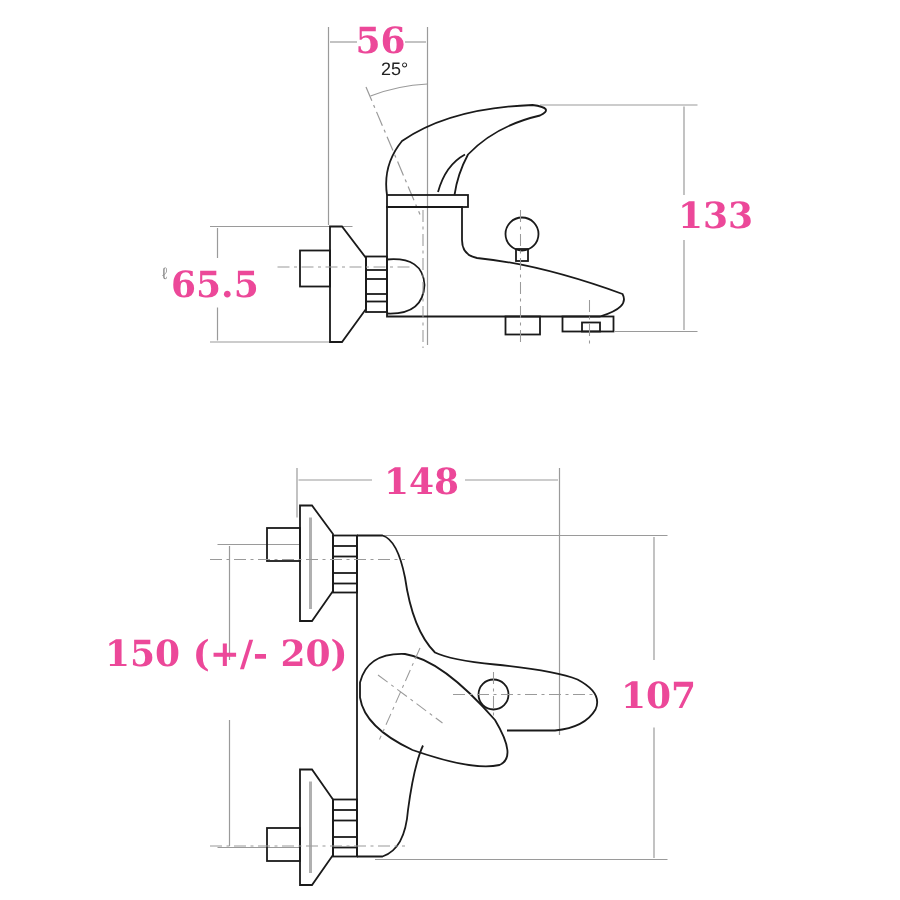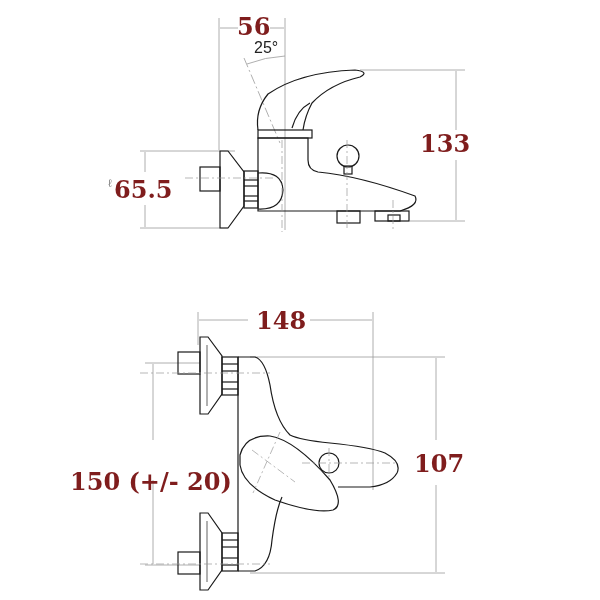--- a/index.html
+++ b/index.html
@@ -1,19 +1,19 @@
 <!DOCTYPE html>
 <html><head>
 <meta charset="utf-8">
 <style>
   html, body { margin:0; padding:0; background:#ffffff; }
   body { width:600px; height:600px; position:relative; overflow:hidden; font-family:"DejaVu Sans", sans-serif; }
   svg { position:absolute; left:0; top:0; }
-  .dim { position:absolute; font-family:"DejaVu Serif", serif; font-weight:bold; color:#7f1d1d; font-size:24px; line-height:1; white-space:nowrap; }
-  .small { position:absolute; font-family:"Liberation Sans", sans-serif; color:#222; font-size:16px; line-height:1; }
+  .dim { position:absolute; font-family:"DejaVu Serif", serif; font-weight:bold; color:#ec4899; font-size:24px; line-height:1; white-space:nowrap; }
+  .small { position:absolute; font-family:"Liberation Sans", sans-serif; color:#222; font-size:12px; line-height:1; }
 </style>
 </head>
 <body>
 
 <svg width="600" height="600" viewBox="0 0 600 600" xmlns="http://www.w3.org/2000/svg">
 
   <g fill="none" stroke="#1a1a1a" stroke-width="1.2">
 
     <g stroke="#9a9a9a" stroke-width="0.8">
       <line x1="219" y1="18" x2="219" y2="150"></line>
@@ -118,19 +118,19 @@
       <line x1="302" y1="463" x2="395" y2="463"></line>
       <line x1="329" y1="448" x2="329" y2="478"></line>
       <line x1="252" y1="450" x2="295" y2="482"></line>
       <line x1="280" y1="432" x2="253" y2="493"></line>
     </g>
   </g>
 </svg>
 
 <div class="dim" style="left:237px; top:15px;">56</div>
 <div class="small" style="left:254px; top:40px;">25°</div>
-<div class="dim" style="left:420px; top:132px;">133</div>
+<div class="dim" style="left:452px; top:132px;">133</div>
 <div class="dim" style="left:114px; top:178px;">65.5</div>
 <div class="small" style="left:108px; top:178px; font-size:11px; color:#888;">ℓ</div>
 
 <div class="dim" style="left:256px; top:309px;text-align:right;">148</div>
-<div class="dim" style="left:70px; top:470px;">150 (+/- 20)</div>
+<div class="dim" style="left:70px; top:424px;">150 (+/- 20)</div>
 <div class="dim" style="left:414px; top:452px;">107</div>
 
 </body></html>

